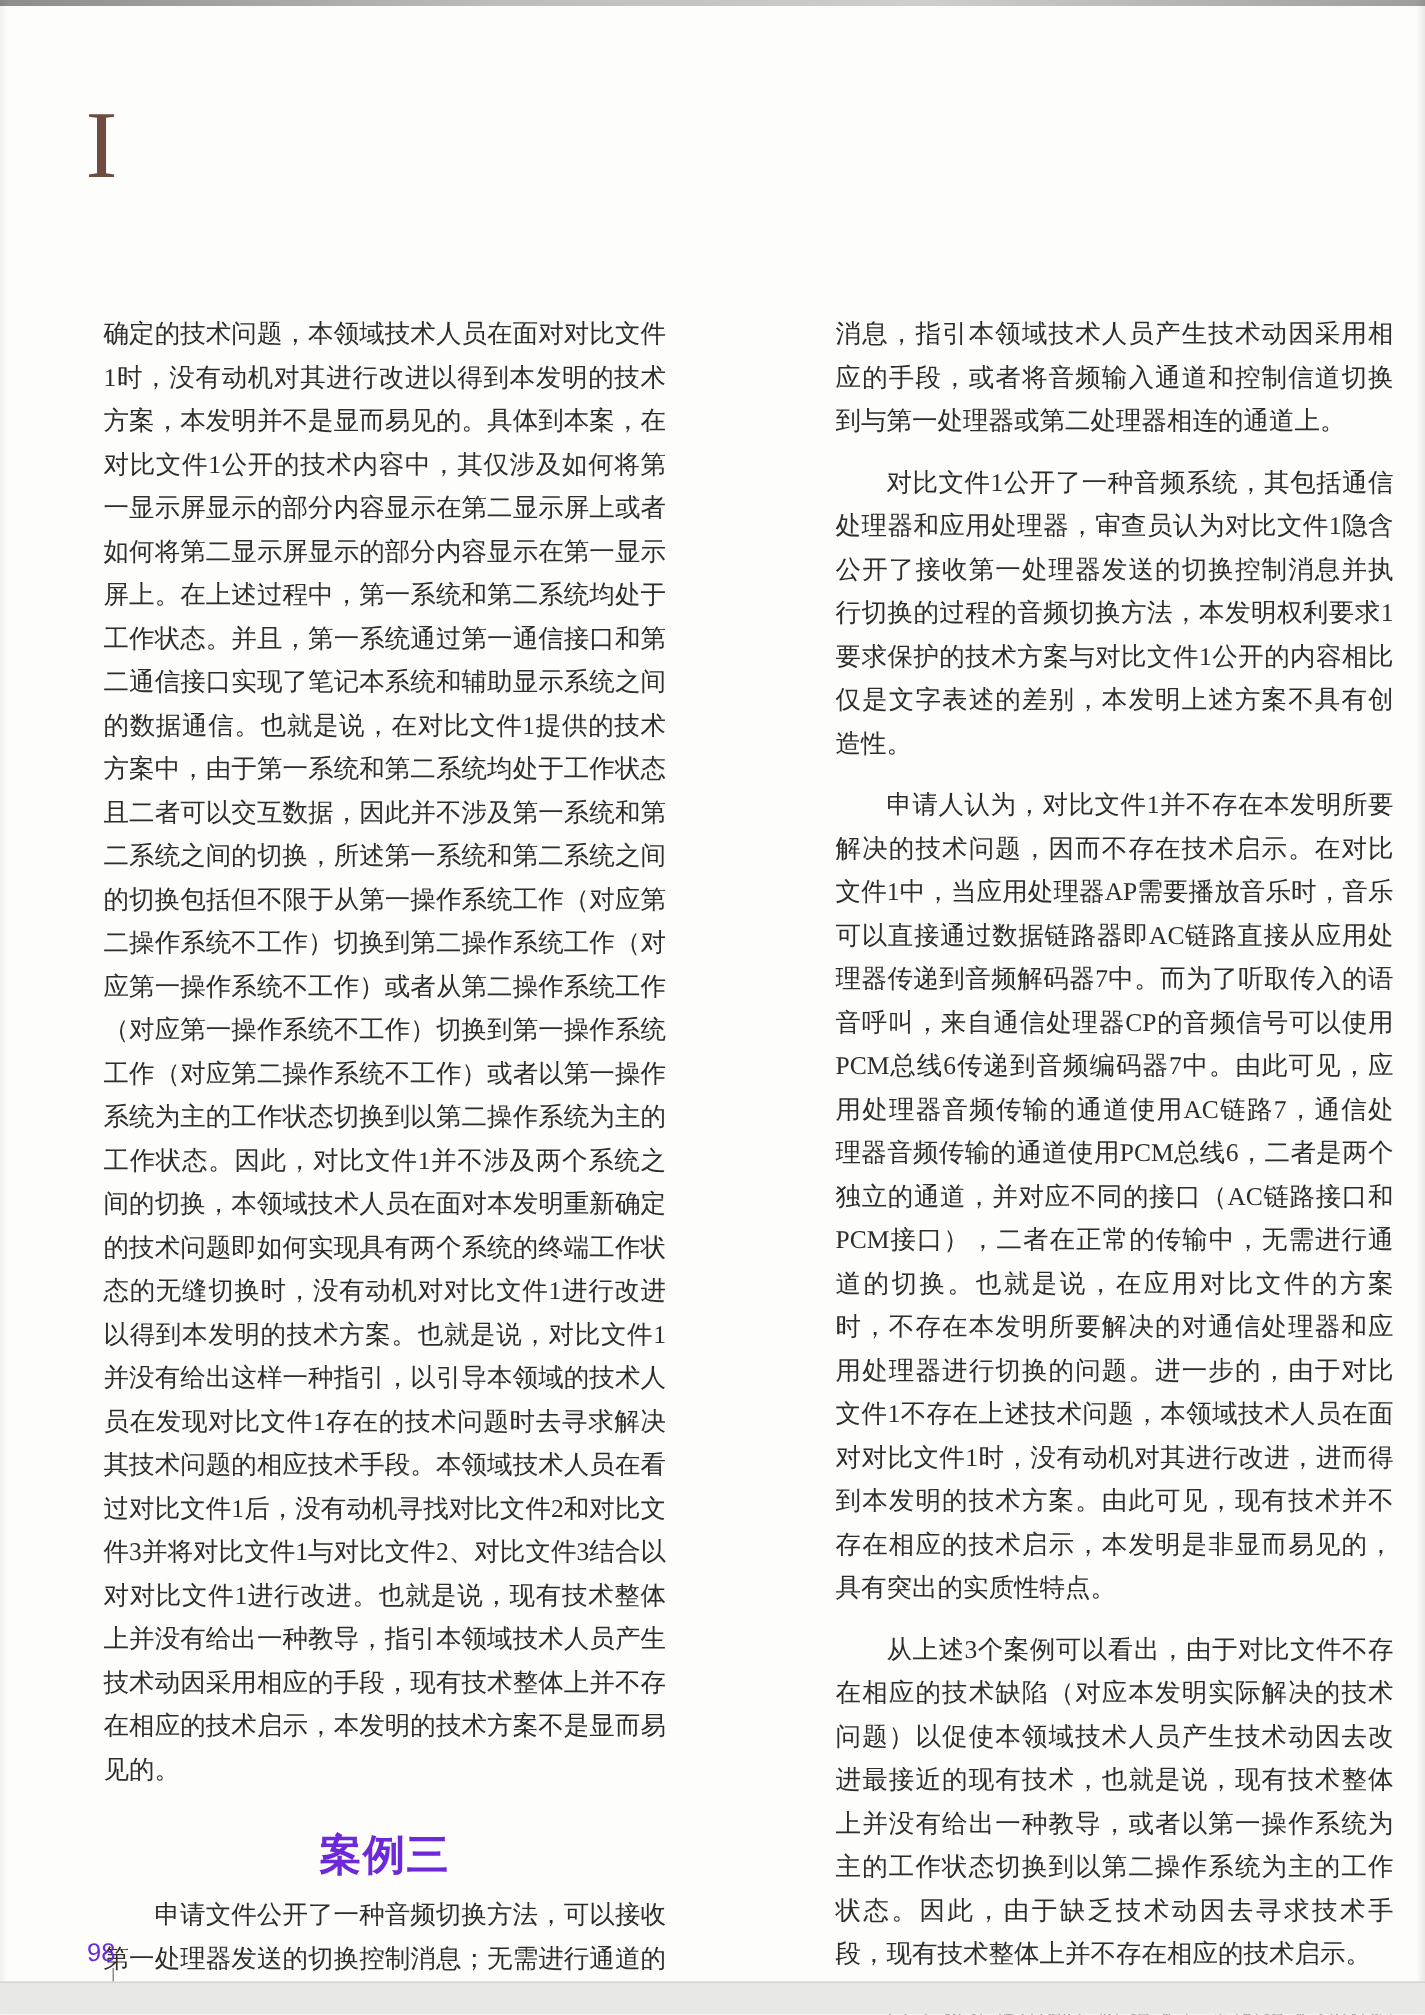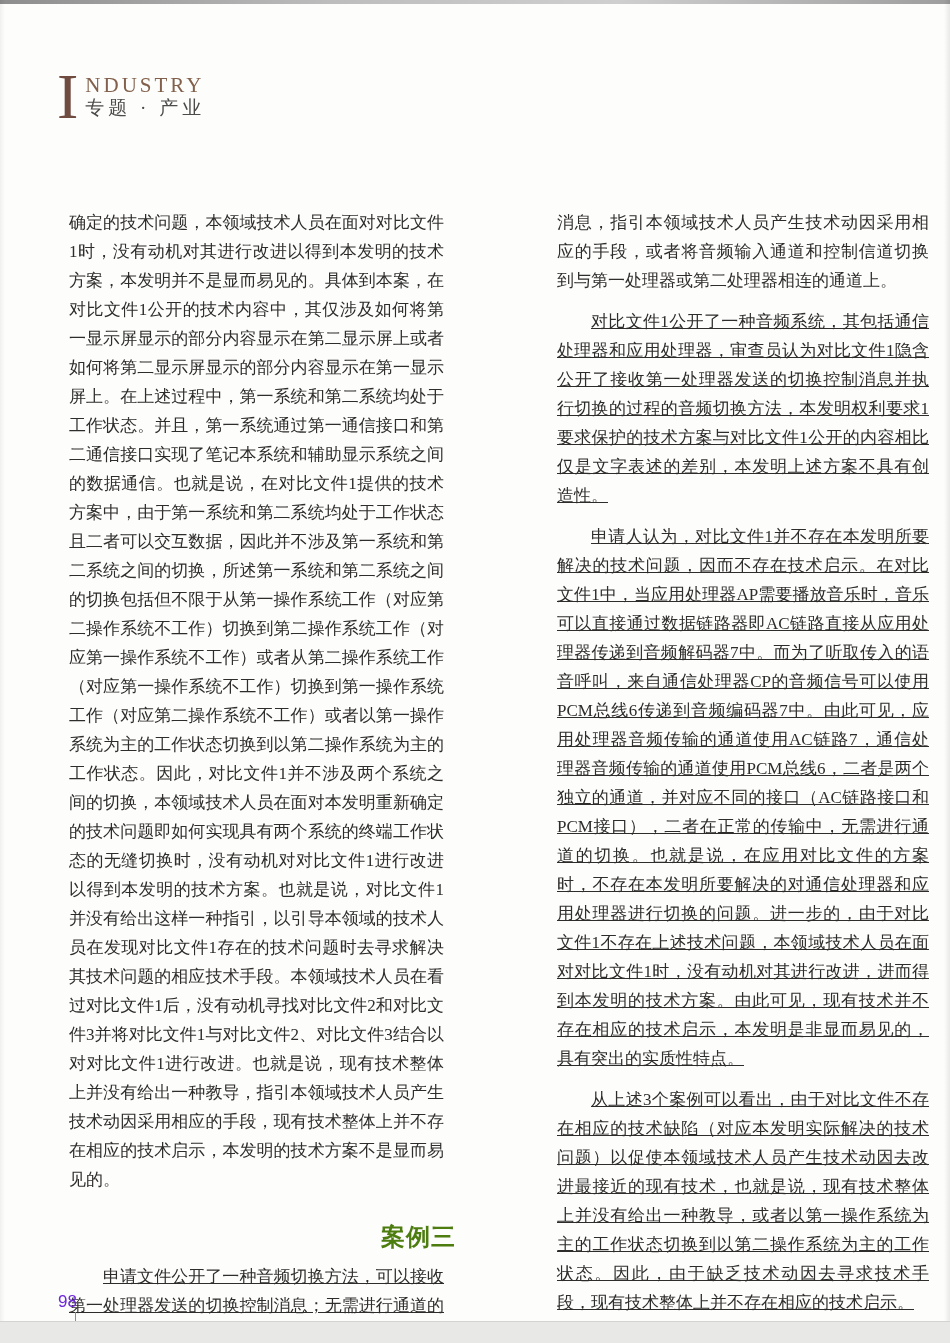--- a/index.html
+++ b/index.html
@@ -50,26 +50,26 @@
   }
   
   .column {
     position:absolute; top:196px;
     font-size:17px; line-height:29px; color:#2e2d2b;
     text-align:justify;
   }
   #col-left  { left:57px;  width:399px; }
   #col-right { left:545px; width:396px; }
   .column p { margin:12px; }
-  .column p.indent { text-indent:2em;text-decoration:underline; }
+  .column p.indent { text-indent:2em; }
   h2.case-heading {
     font-family:"Liberation Sans","DejaVu Sans",sans-serif;
-    font-size:24px; line-height:24px; color:#4d7c0f;
+    font-size:28px; line-height:24px; color:#6d28d9;
     margin:31px 0 13px 0; font-weight:bold; letter-spacing:1px;
-    text-align:right;
+    text-align:center;
   }
   .ip-mark {
     display:inline-block;
     color:#c53a2e; font-style:italic; font-weight:bold;
     font-family:"Liberation Serif","DejaVu Serif",serif;
     font-size:17px; line-height:17px;
     margin-left:4px; padding:0 1px;
     transform:skewX(-8deg);
     text-shadow:0.6px 0 #c53a2e;
   }
@@ -88,24 +88,20 @@
 <body>
 
 <div class="page">
 
   <div class="scan-top"></div>
   <div class="scan-left"></div>
   <div class="scan-right"></div>
 
   <div class="header">
     <span class="drop-initial">I</span>
-    <div class="header-text">
-      <div class="title-en">NDUSTRY</div>
-      <div class="title-cn">专题 · 产业</div>
-    </div>
   </div>
 
   <div class="column" id="col-left">
     <p>确定的技术问题，本领域技术人员在面对对比文件1时，没有动机对其进行改进以得到本发明的技术方案，本发明并不是显而易见的。具体到本案，在对比文件1公开的技术内容中，其仅涉及如何将第一显示屏显示的部分内容显示在第二显示屏上或者如何将第二显示屏显示的部分内容显示在第一显示屏上。在上述过程中，第一系统和第二系统均处于工作状态。并且，第一系统通过第一通信接口和第二通信接口实现了笔记本系统和辅助显示系统之间的数据通信。也就是说，在对比文件1提供的技术方案中，由于第一系统和第二系统均处于工作状态且二者可以交互数据，因此并不涉及第一系统和第二系统之间的切换，所述第一系统和第二系统之间的切换包括但不限于从第一操作系统工作（对应第二操作系统不工作）切换到第二操作系统工作（对应第一操作系统不工作）或者从第二操作系统工作（对应第一操作系统不工作）切换到第一操作系统工作（对应第二操作系统不工作）或者以第一操作系统为主的工作状态切换到以第二操作系统为主的工作状态。因此，对比文件1并不涉及两个系统之间的切换，本领域技术人员在面对本发明重新确定的技术问题即如何实现具有两个系统的终端工作状态的无缝切换时，没有动机对对比文件1进行改进以得到本发明的技术方案。也就是说，对比文件1并没有给出这样一种指引，以引导本领域的技术人员在发现对比文件1存在的技术问题时去寻求解决其技术问题的相应技术手段。本领域技术人员在看过对比文件1后，没有动机寻找对比文件2和对比文件3并将对比文件1与对比文件2、对比文件3结合以对对比文件1进行改进。也就是说，现有技术整体上并没有给出一种教导，指引本领域技术人员产生技术动因采用相应的手段，现有技术整体上并不存在相应的技术启示，本发明的技术方案不是显而易见的。</p>
     <h2 class="case-heading">案例三</h2>
     <p class="indent">申请文件公开了一种音频切换方法，可以接收第一处理器发送的切换控制消息；无需进行通道的切换</p>
   </div>
 
   <div class="column" id="col-right">
     <p>消息，指引本领域技术人员产生技术动因采用相应的手段，或者将音频输入通道和控制信道切换到与第一处理器或第二处理器相连的通道上。</p>

